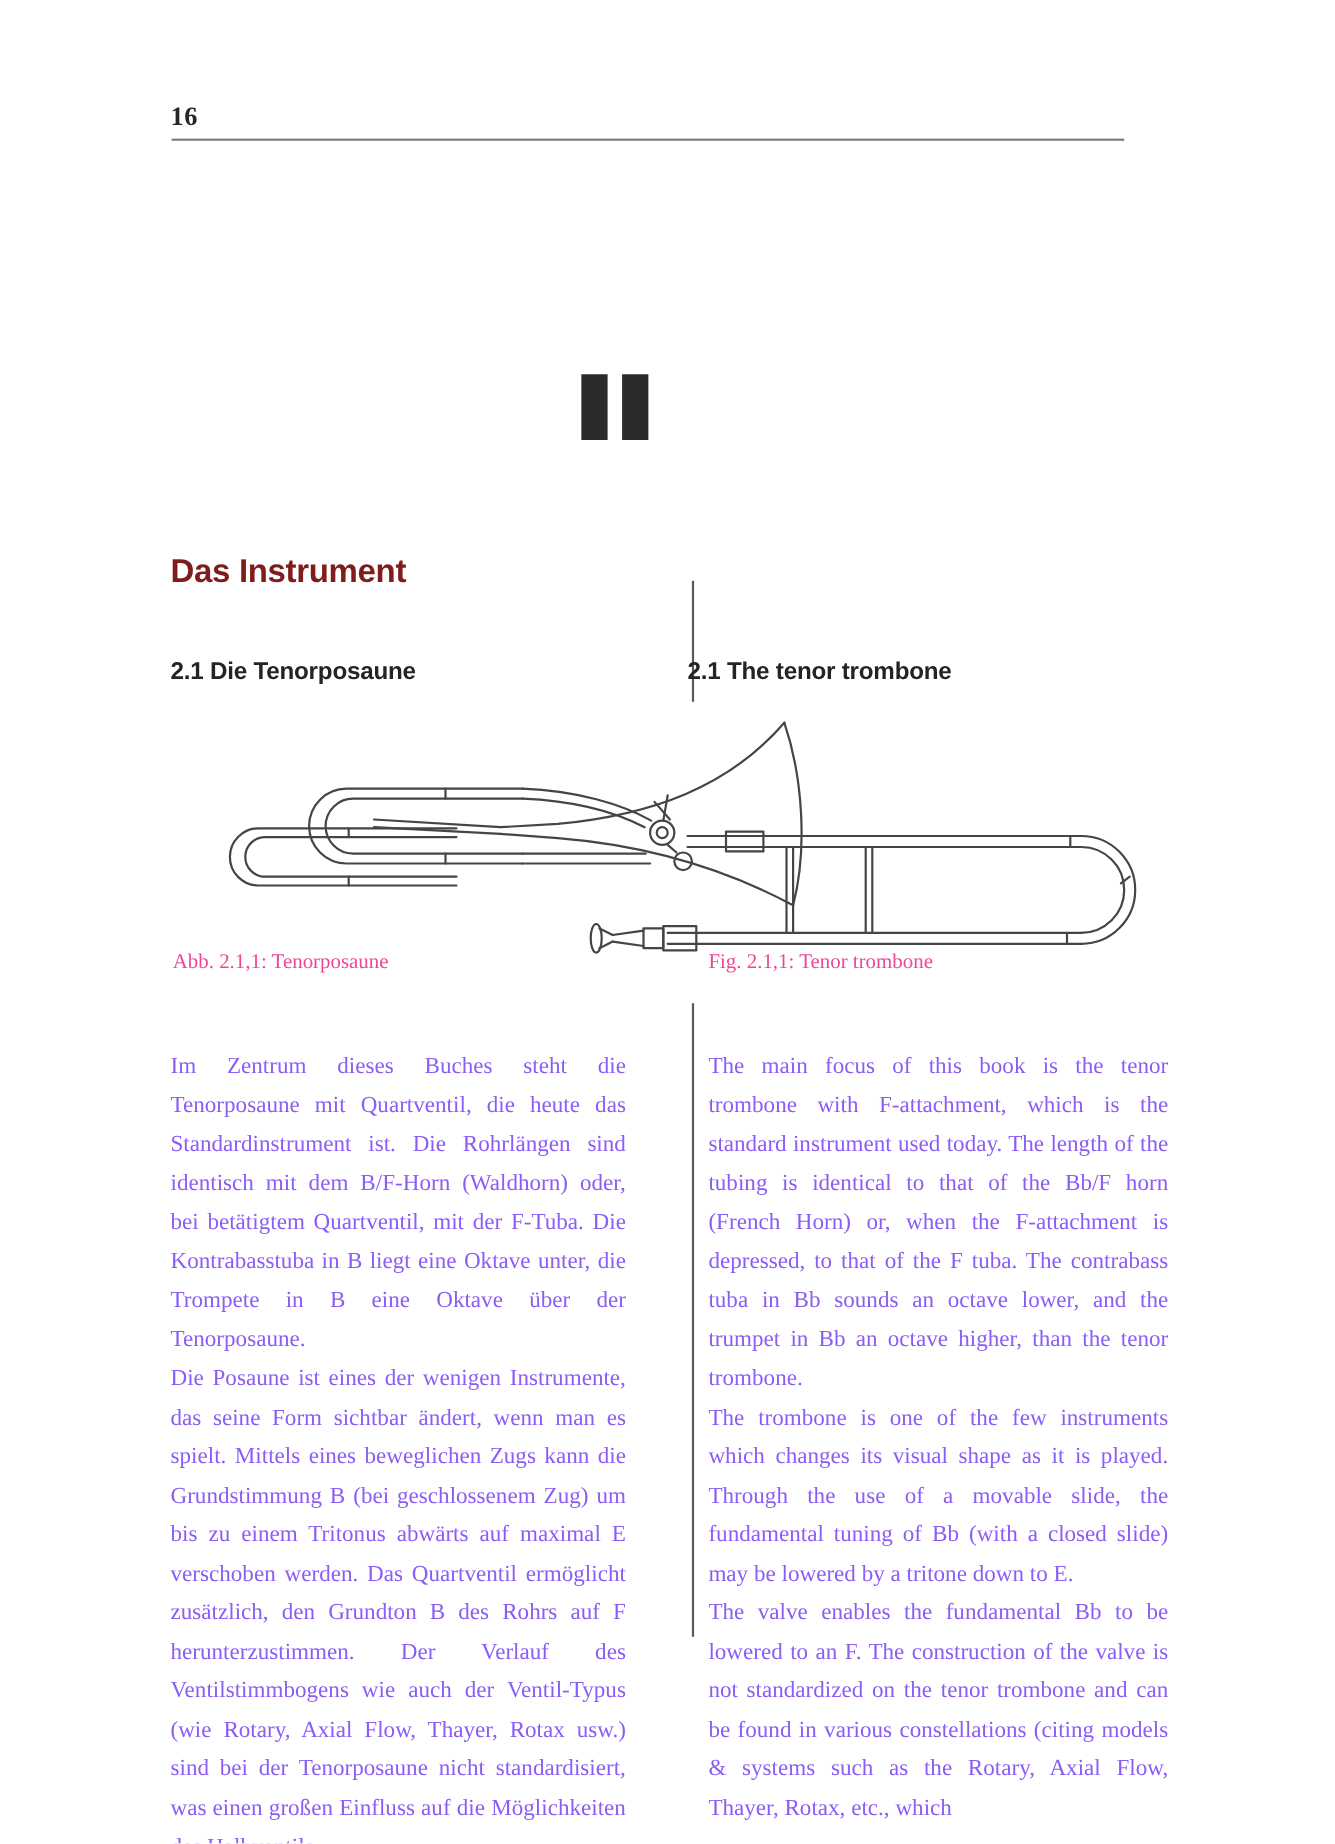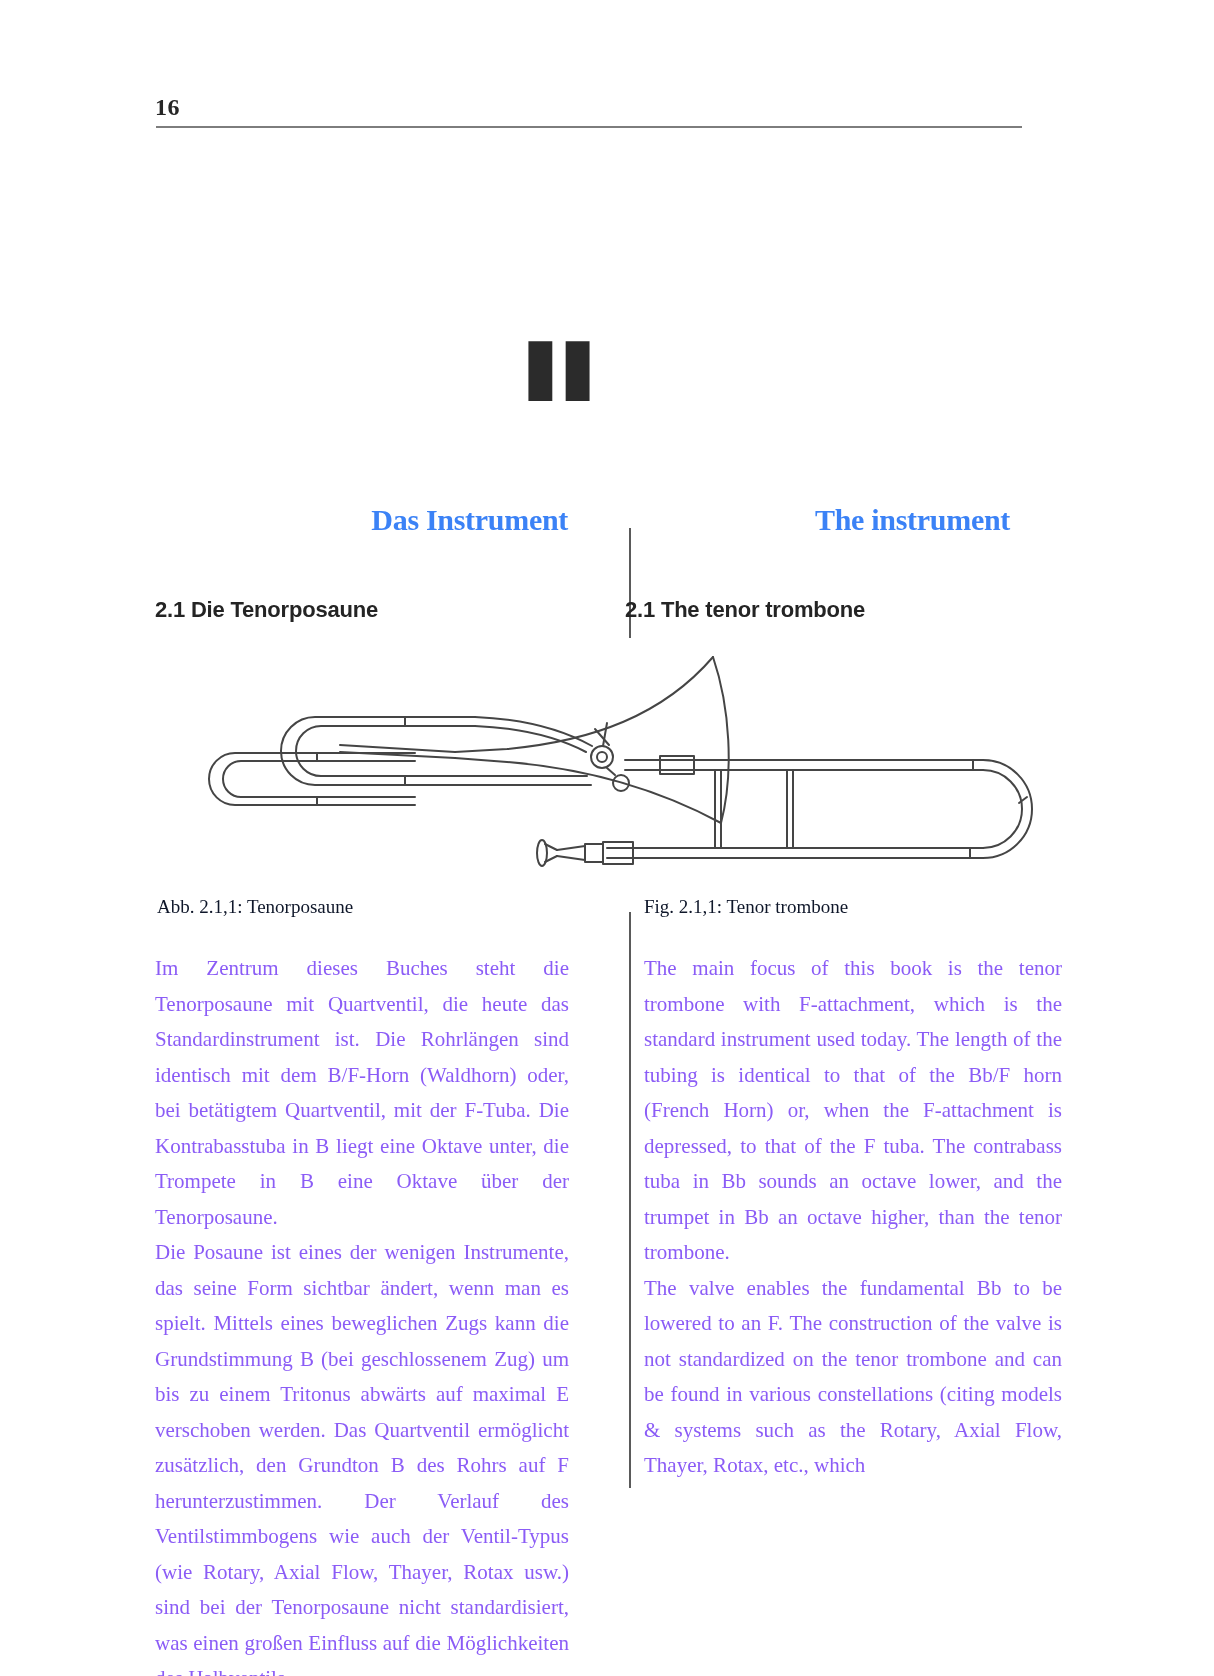--- a/index.html
+++ b/index.html
@@ -37,26 +37,26 @@
     font-family: "DejaVu Sans", sans-serif;
     font-weight: bold;
     font-size: 82px;
     line-height: 82px;
     letter-spacing: -0.08em;
     transform: scaleX(1.55);
     color: #2b2b2b;
   }
   .heading {
     position: absolute;
-    font-family: Liberation Serif, serif;
+    font-family: Liberation Sans, sans-serif;
     font-weight: bold;
     font-size: 30px;
     letter-spacing: -0.3px;
-    color: #3b82f6;
-    text-align: right;
+    color: #7f1d1d;
+    text-align: left;
   }
   .heading-left  { left: 155px; width: 413px; top: 483px; }
   .heading-right { left: 625px; width: 385px; top: 483px; }
   .subheading {
     position: absolute;
     font-family: "Liberation Sans", sans-serif;
     font-weight: bold;
     font-size: 22px;
     letter-spacing: -0.2px;
     color: #242424;
@@ -71,24 +71,24 @@
   }
   .divider-top    { left: 629px; top: 528px; height: 110px; }
   .divider-bottom { left: 629px; top: 912px; height: 576px; }
   .figure-svg {
     position: absolute;
     left: 155px; top: 645px;
     width: 880px; height: 245px;
   }
   .caption {
     position: absolute;
-    top: 896px;
+    top: 864px;
     font-family: "Liberation Serif", serif;
     font-size: 19px;
-    color: #0f172a;
+    color: #ec4899;
   }
   .caption-left  { left: 157px; }
   .caption-right { left: 644px; }
   .body-col {
     position: absolute;
     top: 951px;
   }
   .body-col-left  { left: 155px; width: 414px; }
   .body-col-right { left: 644px; width: 418px; }
   .body-col p {
@@ -115,21 +115,20 @@
 <div class="page">
 
   <div class="page-number">16</div>
   <div class="header-rule"></div>
 
   <div class="chapter-numeral-wrap">
     <span class="chapter-numeral">II</span>
   </div>
 
   <h1 class="heading heading-left">Das Instrument</h1>
-  <h1 class="heading heading-right">The instrument</h1>
 
   <div class="divider divider-top"></div>
 
   <h2 class="subheading subheading-left">2.1 Die Tenorposaune</h2>
   <h2 class="subheading subheading-right">2.1 The tenor trombone</h2>
 
   <svg class="figure-svg" viewBox="0 0 880 245">
     <g>
 
       <path d="M 558,12 C 575,62 579,128 566,178"></path>
@@ -209,16 +208,17 @@
 
   <div class="divider divider-bottom"></div>
 
   <section class="body-col body-col-left" lang="de">
     <p>Im Zentrum dieses Buches steht die Tenorposaune mit Quartventil, die heute das Standardinstrument ist. Die Rohrlängen sind identisch mit dem B/F-Horn (Waldhorn) oder, bei betätigtem Quartventil, mit der F-Tuba. Die Kontrabasstuba in B liegt eine Oktave unter, die Trompete in B eine Oktave über der Tenorposaune.</p>
     <p>Die Posaune ist eines der wenigen Instrumente, das seine Form sichtbar ändert, wenn man es spielt. Mittels eines beweglichen Zugs kann die Grundstimmung B (bei geschlossenem Zug) um bis zu einem Tritonus abwärts auf maximal E verschoben werden. Das Quartventil ermöglicht zusätzlich, den Grundton B des Rohrs auf F herunterzustimmen. Der Verlauf des Ventilstimmbogens wie auch der Ventil-Typus (wie Rotary, Axial Flow, Thayer, Rotax usw.) sind bei der Tenorposaune nicht standardisiert, was einen großen Einfluss auf die Möglichkeiten des Halbventils</p>
   </section>
 
   <section class="body-col body-col-right" lang="en">
     <p>The main focus of this book is the tenor trombone with F-attachment, which is the standard instrument used today. The length of the tubing is identical to that of the Bb/F horn (French Horn) or, when the F-attachment is depressed, to that of the F tuba. The contrabass tuba in Bb sounds an octave lower, and the trumpet in Bb an octave higher, than the tenor trombone.</p>
+    <p>The trombone is one of the few instruments which changes its visual shape as it is played. Through the use of a movable slide, the fundamental tuning of Bb (with a closed slide) may be lowered by a tritone down to E.</p>
     <p>The valve enables the fundamental Bb to be lowered to an F. The construction of the valve is not standardized on the tenor trombone and can be found in various constellations (citing models &amp; systems such as the Rotary, Axial Flow, Thayer, Rotax, etc., which</p>
   </section>
 
 </div>
 
 </body></html>

